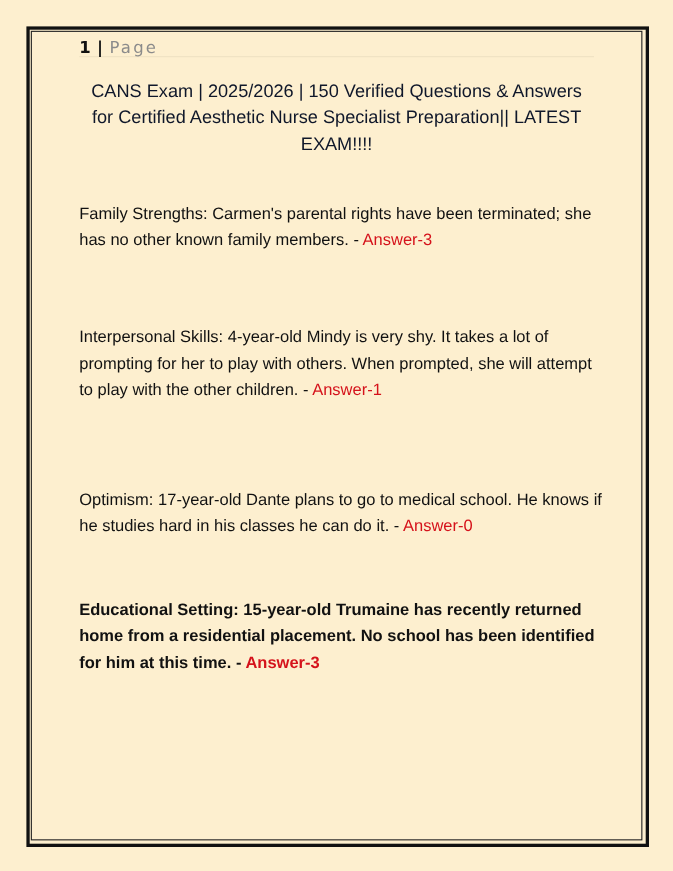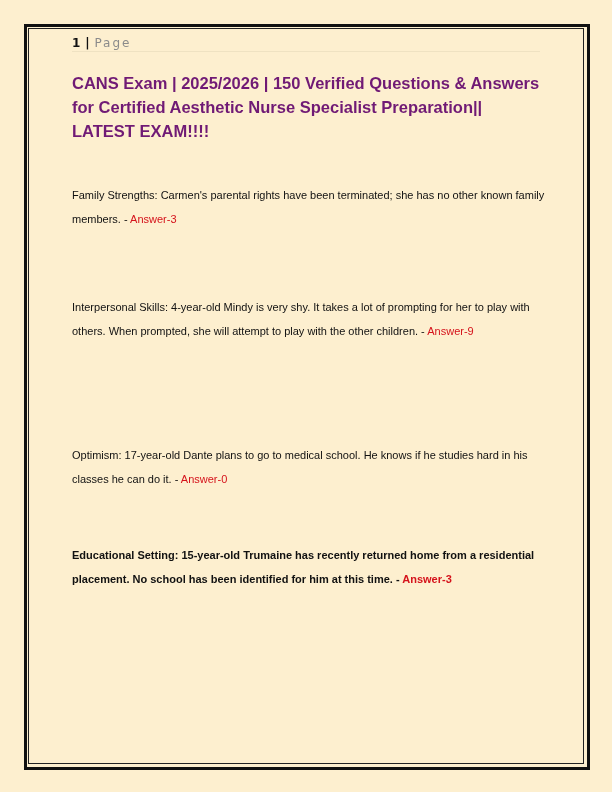--- a/index.html
+++ b/index.html
@@ -32,53 +32,53 @@
       border: 1px solid #222;
     }
     .header {
       position: absolute;
       left: 72px;
       top: 37px;
       width: 468px;
       height: 14px;
       border-bottom: 1px solid #efe2c2;
       font-family: "DejaVu Sans", sans-serif;
-      font-size: 12px;
+      font-size: 15px;
       line-height: 12px;
     }
     .page-num {
       color: #111;
       font-weight: bold;
     }
     .page-sep {
       color: #111;
       font-weight: bold;
       margin: 0 1px;
     }
     .page-word {
       color: #8b8b8b;
       letter-spacing: 2px;
     }
     .title {
       position: absolute;
       left: 72px;
       top: 71px;
       width: 468px;
-      text-align: left;
-      color: #701a75;
-      font-weight: bold;
+      text-align: center;
+      color: #0f172a;
+      font-weight: normal;
       font-size: 16.5px;
       line-height: 24px;
     }
     .question {
       position: absolute;
       left: 72px;
       width: 478px;
       color: #111;
-      font-size: 11px;
+      font-size: 15px;
       line-height: 24px;
     }
     .answer {
       color: #d5121b;
     }
     .q1 { top: 183px; }
     .q2 { top: 295px; }
     .q3 { top: 431px; margin-top: 12px; }
     .q4 { top: 543px; font-weight: bold; }
   </style>
@@ -94,21 +94,21 @@
   <span class="page-word">Page</span>
 </div>
 
 <div class="title">CANS Exam | 2025/2026 | 150 Verified Questions &amp; Answers for Certified Aesthetic Nurse Specialist Preparation|| LATEST EXAM!!!!</div>
 
 <div class="question q1">
   <span>Family Strengths: Carmen's parental rights have been terminated; she has no other known family members. - </span><span class="answer">Answer-3</span>
 </div>
 
 <div class="question q2">
-  <span>Interpersonal Skills: 4-year-old Mindy is very shy. It takes a lot of prompting for her to play with others. When prompted, she will attempt to play with the other children. - </span><span class="answer">Answer-9</span>
+  <span>Interpersonal Skills: 4-year-old Mindy is very shy. It takes a lot of prompting for her to play with others. When prompted, she will attempt to play with the other children. - </span><span class="answer">Answer-1</span>
 </div>
 
 <div class="question q3">
   <span>Optimism: 17-year-old Dante plans to go to medical school. He knows if he studies hard in his classes he can do it. - </span><span class="answer">Answer-0</span>
 </div>
 
 <div class="question q4">
   <span>Educational Setting: 15-year-old Trumaine has recently returned home from a residential placement. No school has been identified for him at this time. - </span><span class="answer">Answer-3</span>
 </div>
 

